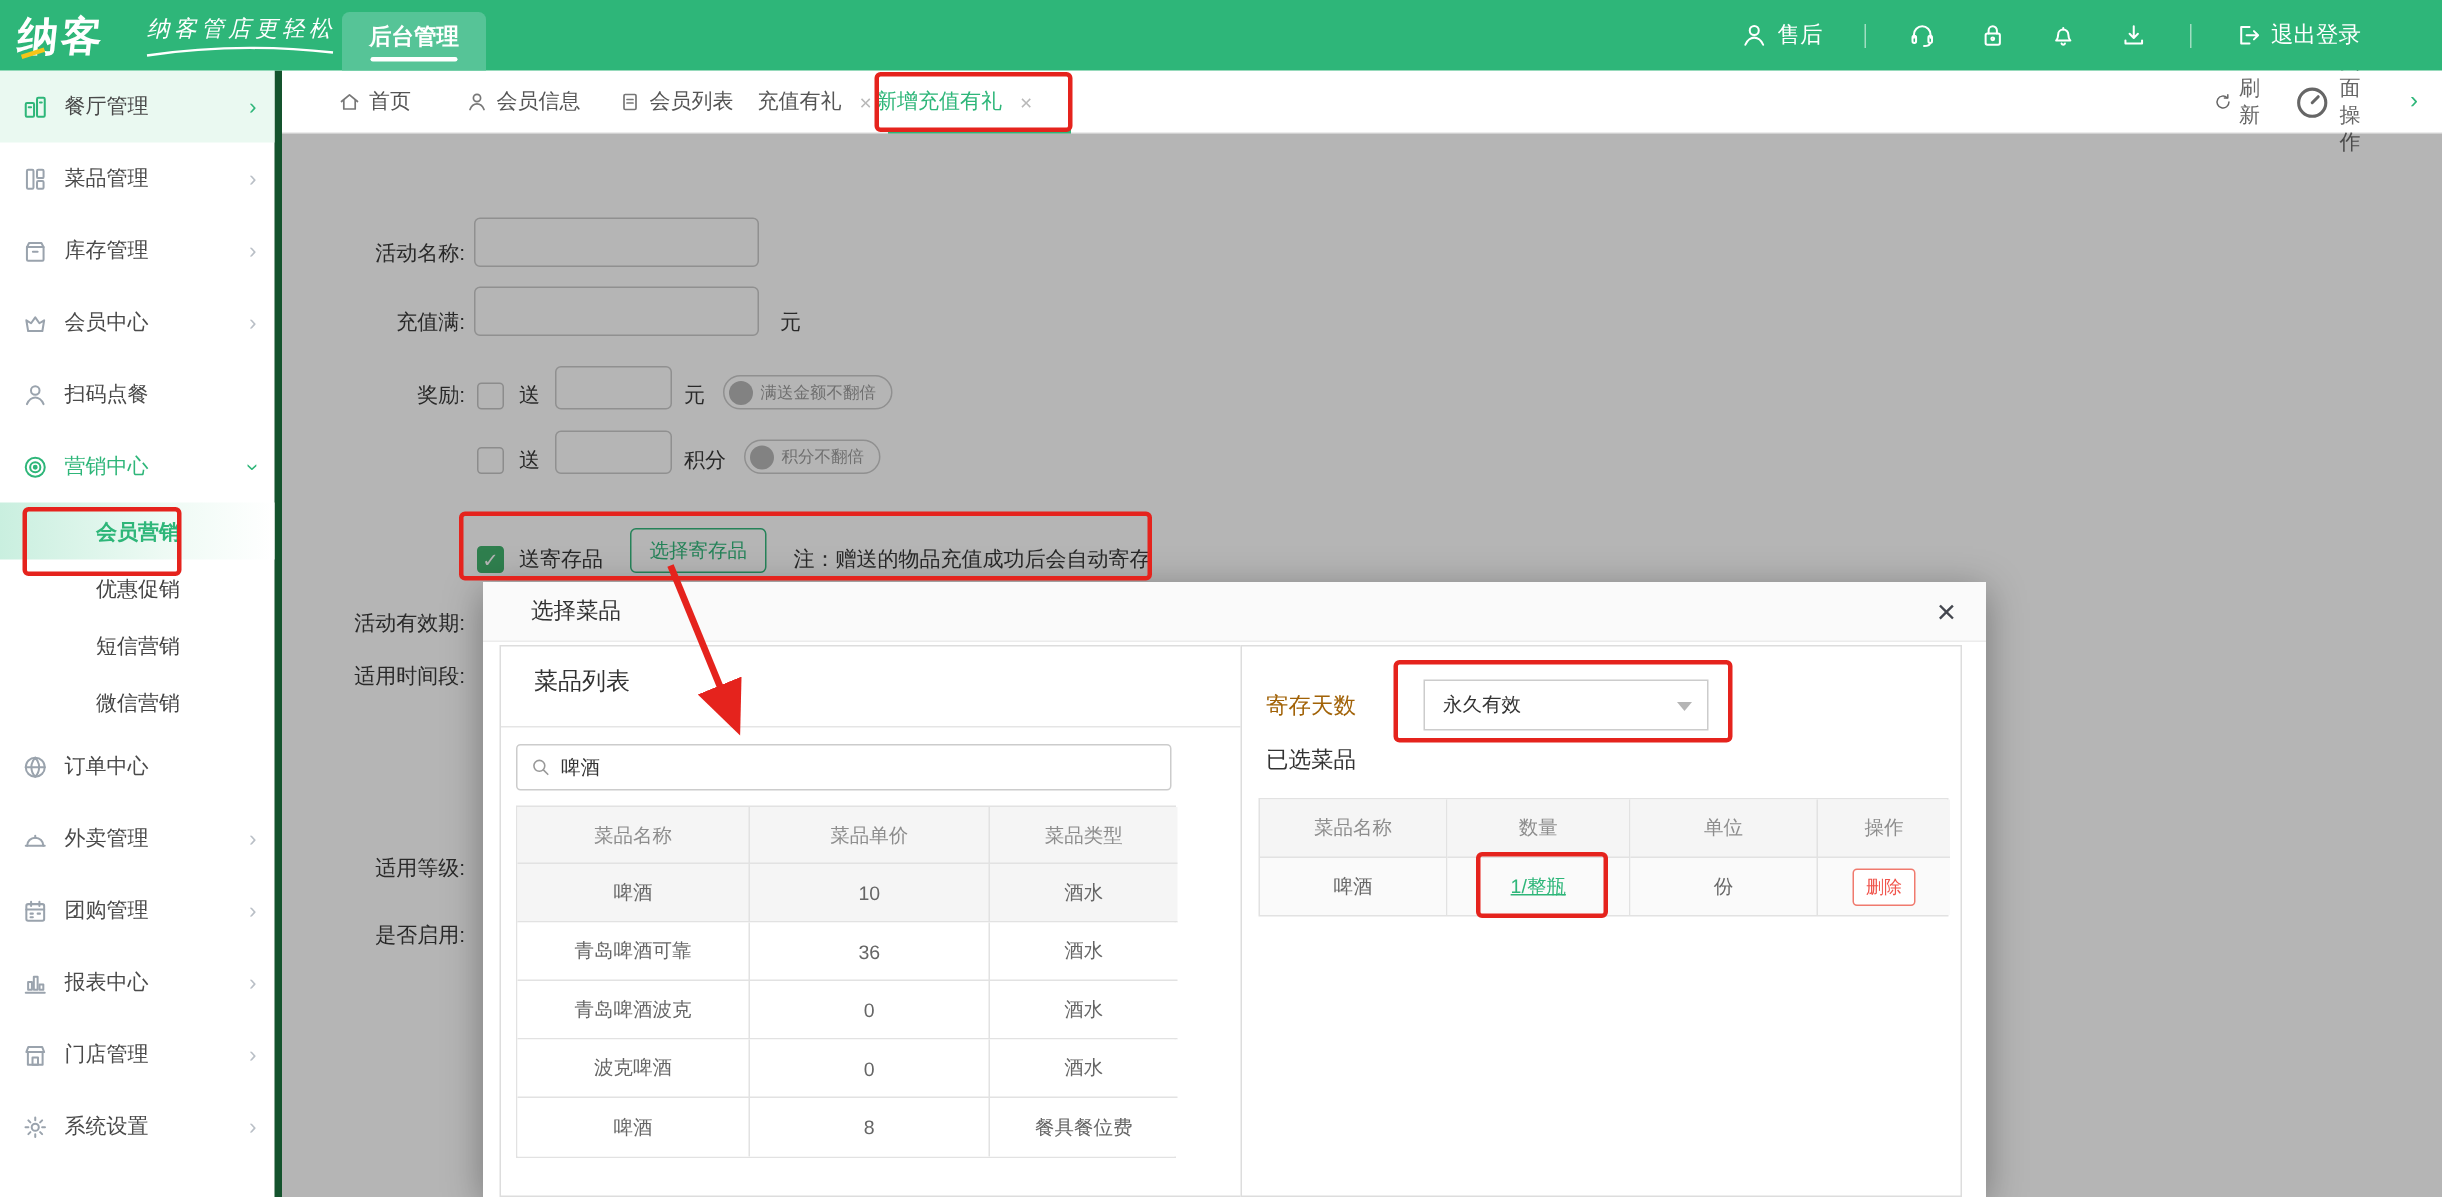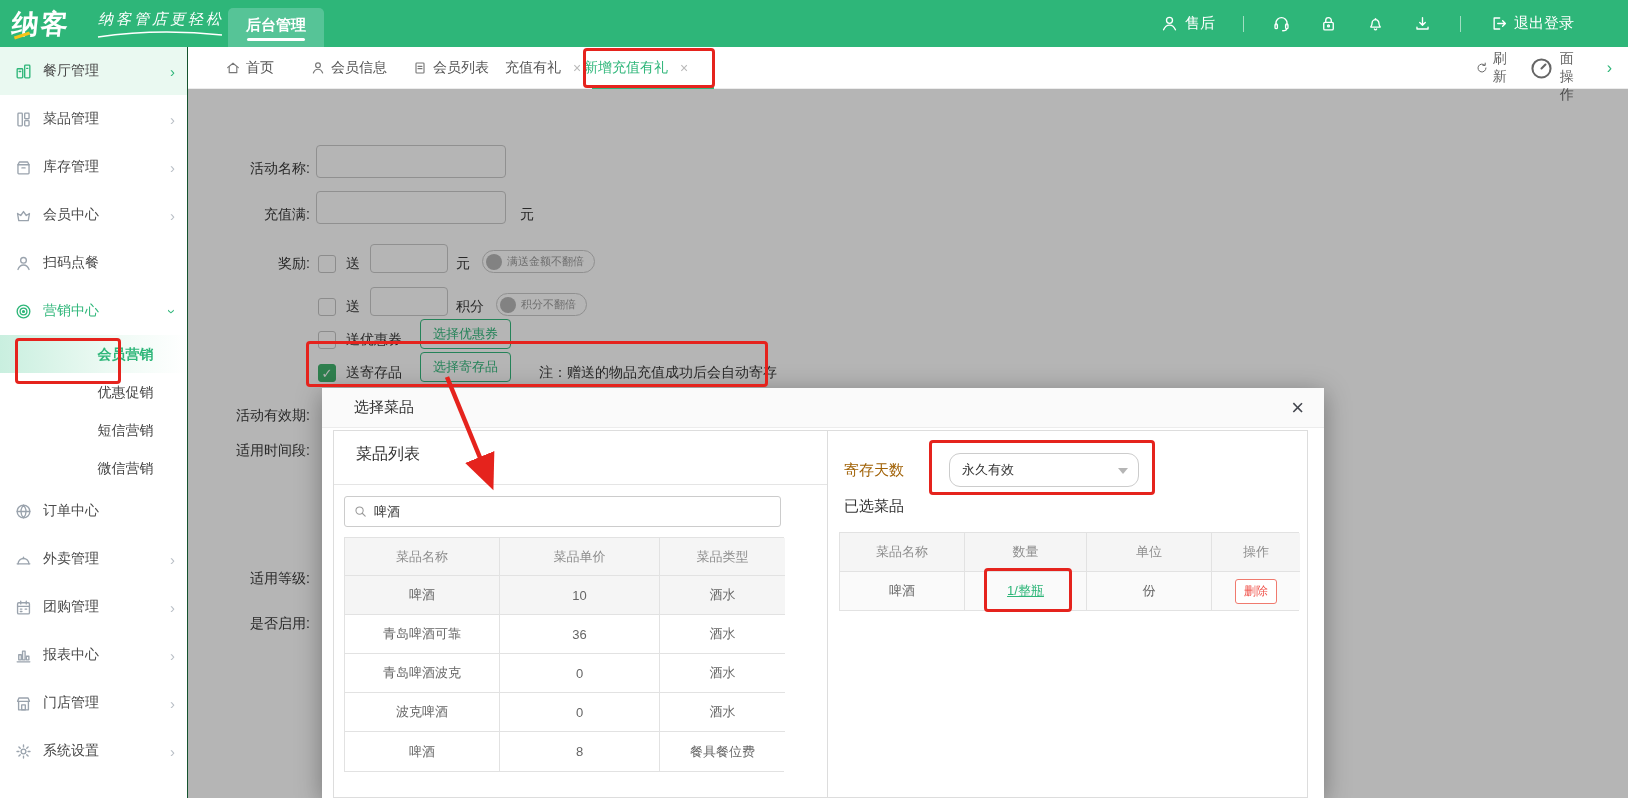--- a/index.html
+++ b/index.html
@@ -24,21 +24,21 @@
   .tabbar { position:absolute; left:188px; top:47px; width:1440px; height:42px; background:#fff; border-bottom:1px solid #ececec; z-index:15; }
   .tab { position:absolute; top:0; height:42px; display:flex; align-items:center; gap:5px; font-size:14px; color:#555; cursor:pointer; }
   .tab .ticon-g { width:16px; height:16px; }
   .tab .close-x { color:#b9b9b9; font-size:14px; margin-left:7px; }
   .tab.active { color:#2eb679; }
   .tab-underline { position:absolute; left:404px; top:39px; width:122px; height:3px; background:#2eb679; }
   .tab-actions { position:absolute; right:16px; top:0; height:42px; display:flex; align-items:center; gap:20px; color:#666; }
   .tab-actions .taction { display:flex; align-items:center; gap:4px; cursor:pointer; font-size:14px; }
 
   
-  .sidebar { position:absolute; left:0; top:47px; width:188px; height:751px; background:#fff; border-right:1px solid #14532d; z-index:10;text-align:center; }
+  .sidebar { position:absolute; left:0; top:47px; width:188px; height:751px; background:#fff; border-right:5px solid #14532d; z-index:10; }
   .srow { position:relative; height:48px; display:flex; align-items:center; padding:0 12px 0 14px; cursor:pointer; color:#4a4a4a; }
   .srow .sicon { width:19px; height:19px; margin-right:10px; color:#9aa3ad; flex:0 0 auto; }
   .srow .schevron { margin-left:auto; color:#b9bfc6; font-size:15px; line-height:1; }
   .srow.highlight { background:#eaf9f1; }
   .srow.highlight .sicon, .srow.highlight .schevron { color:#2eb679; }
   .srow.active { color:#2eb679; }
   .srow.active .sicon, .srow.active .schevron { color:#2eb679; }
   .schevron.down { transform:rotate(90deg); }
   .ssub { position:relative; height:38px; line-height:38px; padding-left:64px; font-size:14px; color:#444; cursor:pointer; }
   .ssub.active { color:#2eb679; font-weight:bold; background:linear-gradient(90deg,#c9efdf 0%,#eefaf4 60%,#ffffff 100%); }
@@ -49,21 +49,21 @@
   .flabel { width:122px; text-align:right; color:#333; font-size:14px; flex:0 0 auto; }
   .ftext { color:#333; font-size:14px; }
   .finput { border:1px solid #c9c9c9; border-radius:4px; background:#fff; height:33px; }
   .finput.lg { width:190px; margin-left:6px; }
   .finput.sm { width:78px; height:29px; margin:0 8px 0 10px; }
   .checkbox { width:18px; height:18px; border:1px solid #c4c4c4; border-radius:3px; background:#fff; margin-left:8px; flex:0 0 auto; }
   .checkbox.checked { background:#3cb06a; border-color:#3cb06a; color:#fff; font-size:13px; line-height:17px; text-align:center; }
   .pill { display:flex; align-items:center; gap:5px; border:1px solid #c9c9c9; border-radius:12px; height:23px; padding:0 10px 0 3px; color:#999; font-size:11px; margin-left:12px; }
   .pill .knob { width:16px; height:16px; border-radius:50%; background:#b5b5b5; }
   .gbtn { border:1px solid #2eb679; color:#2eb679; background:#fff; border-radius:4px; font-size:13px; padding:0 12px; height:30px; line-height:28px; cursor:pointer; }
-  .note { color:#333; font-size:14px; margin-left:28px; }
+  .note { color:#333; font-size:14px; margin-left:18px; }
 
   
   .overlay { position:absolute; left:188px; top:89px; width:1440px; height:709px; background:rgba(20,20,20,0.315); z-index:50; }
   .modal { position:absolute; left:322px; top:388px; width:1002px; height:410px; background:#fff; z-index:60; box-shadow:0 5px 24px rgba(0,0,0,.35); }
   .modal-header { height:40px; background:#fafafa; border-bottom:1px solid #ececec; display:flex; align-items:center; padding:0 20px 0 32px; }
   .modal-title { font-size:15px; color:#333; }
   .modal-close { margin-left:auto; font-size:22px; color:#44474f; cursor:pointer; line-height:1; }
   .panel { position:absolute; top:42px; bottom:0; border:1px solid #ddd; background:#fff; }
   .panel-left { left:11px; width:531px; }
   .panel-right { left:505px; width:481px; }
@@ -72,21 +72,21 @@
   .search-box svg { width:15px; height:15px; color:#999; flex:0 0 auto; }
   .search-box input { border:none; outline:none; font-size:13px; color:#333; width:100%; font-family:inherit; background:transparent; }
   .ltable { position:absolute; left:10px; top:106px; width:440px; display:grid; grid-template-columns:155px 160px 125px; border:1px solid #e2e2e2; }
   .ltable .cell { border-right:1px solid #e2e2e2; border-bottom:1px solid #e2e2e2; display:flex; align-items:center; justify-content:center; font-size:13px; color:#666; height:39px; background:#fff; }
   .ltable .cell:nth-child(3n) { border-right:none; }
   .ltable .hcell { background:#f5f5f5; color:#8d8d8d; height:38px; }
   .ltable .sel { background:#f5f5f5; }
   .ltable .cell:nth-last-child(-n+3) { border-bottom:none; }
   .rp-days { position:absolute; left:16px; top:22px; display:flex; align-items:center; }
   .rp-days-label { font-size:15px; color:#a16207; }
-  .dropdown { position:relative; margin-left:45px; width:190px; height:34px; border:1px solid #ccc; border-radius:11px; display:flex; align-items:center; padding:0 31px 0 12px; font-size:13px; color:#333; cursor:pointer; background:#fff; }
+  .dropdown { position:relative; margin-left:45px; width:190px; height:34px; border:1px solid #ccc; border-radius:0; display:flex; align-items:center; padding:0 31px 0 12px; font-size:13px; color:#333; cursor:pointer; background:#fff; }
   .caret { position:absolute; right:10px; top:14px; width:0; height:0; border-left:5px solid transparent; border-right:5px solid transparent; border-top:6px solid #b5b5b5; }
   .rp-selected-title { position:absolute; left:16px; top:66px; font-size:15px; color:#333; }
   .rtable { position:absolute; left:11px; top:101px; width:460px; display:grid; grid-template-columns:125px 122px 125px 88px; border:1px solid #e2e2e2; }
   .rtable .cell { border-right:1px solid #e2e2e2; border-bottom:1px solid #e2e2e2; display:flex; align-items:center; justify-content:center; font-size:13px; color:#666; height:38px; background:#fafafa; }
   .rtable .cell:nth-child(4n) { border-right:none; }
   .rtable .hcell { background:#f5f5f5; color:#8d8d8d; height:39px; }
   .rtable .cell:nth-last-child(-n+4) { border-bottom:none; }
   .qty-link { color:#2eb679; text-decoration:underline; font-size:13px; cursor:pointer; }
   .del-btn { border:1px solid #f07a6e; color:#f0544c; background:#fff; border-radius:3px; font-size:12px; padding:3px 8px; cursor:pointer; }
 
@@ -335,26 +335,20 @@
     <div class="frow" style="top:198px;height:29px">
       <span class="flabel"></span>
       <span class="checkbox"></span>
       <span class="ftext" style="margin-left:10px">送</span>
       <input class="finput sm" style="">
       <span class="ftext">积分</span>
       <span class="pill">
         <span class="knob"></span>
         <span>积分不翻倍</span>
       </span>
-    </div>
-    <div class="frow" style="top:230px;height:30px">
-      <span class="flabel"></span>
-      <span class="checkbox"></span>
-      <span class="ftext" style="margin-left:10px">送优惠券</span>
-      <button class="gbtn" style="margin-left:18px">选择优惠券</button>
     </div>
     <div class="frow" style="top:261px;height:32px">
       <span class="flabel"></span>
       <span class="checkbox checked">✓</span>
       <span class="ftext" style="margin-left:10px">送寄存品</span>
       <button class="gbtn" style="margin-left:18px">选择寄存品</button>
       <span class="note">注：赠送的物品充值成功后会自动寄存</span>
     </div>
     <div class="frow" style="top:306px;height:30px">
       <span class="flabel">活动有效期:</span>

